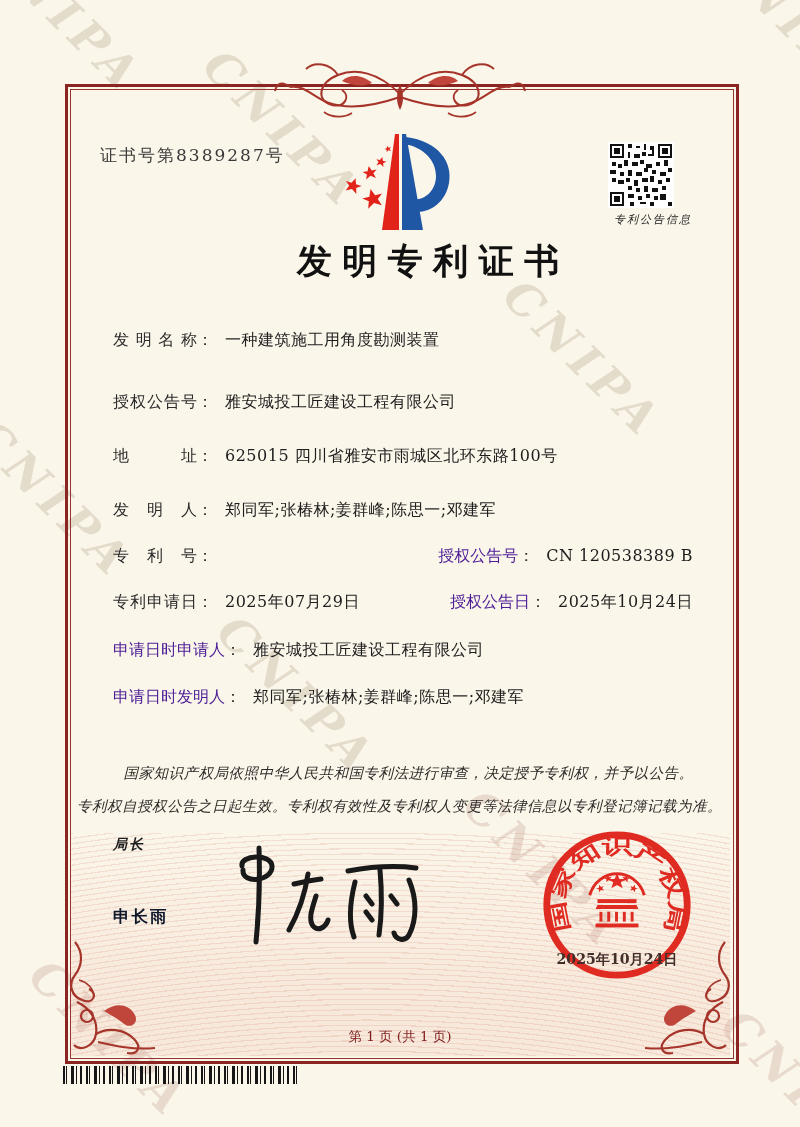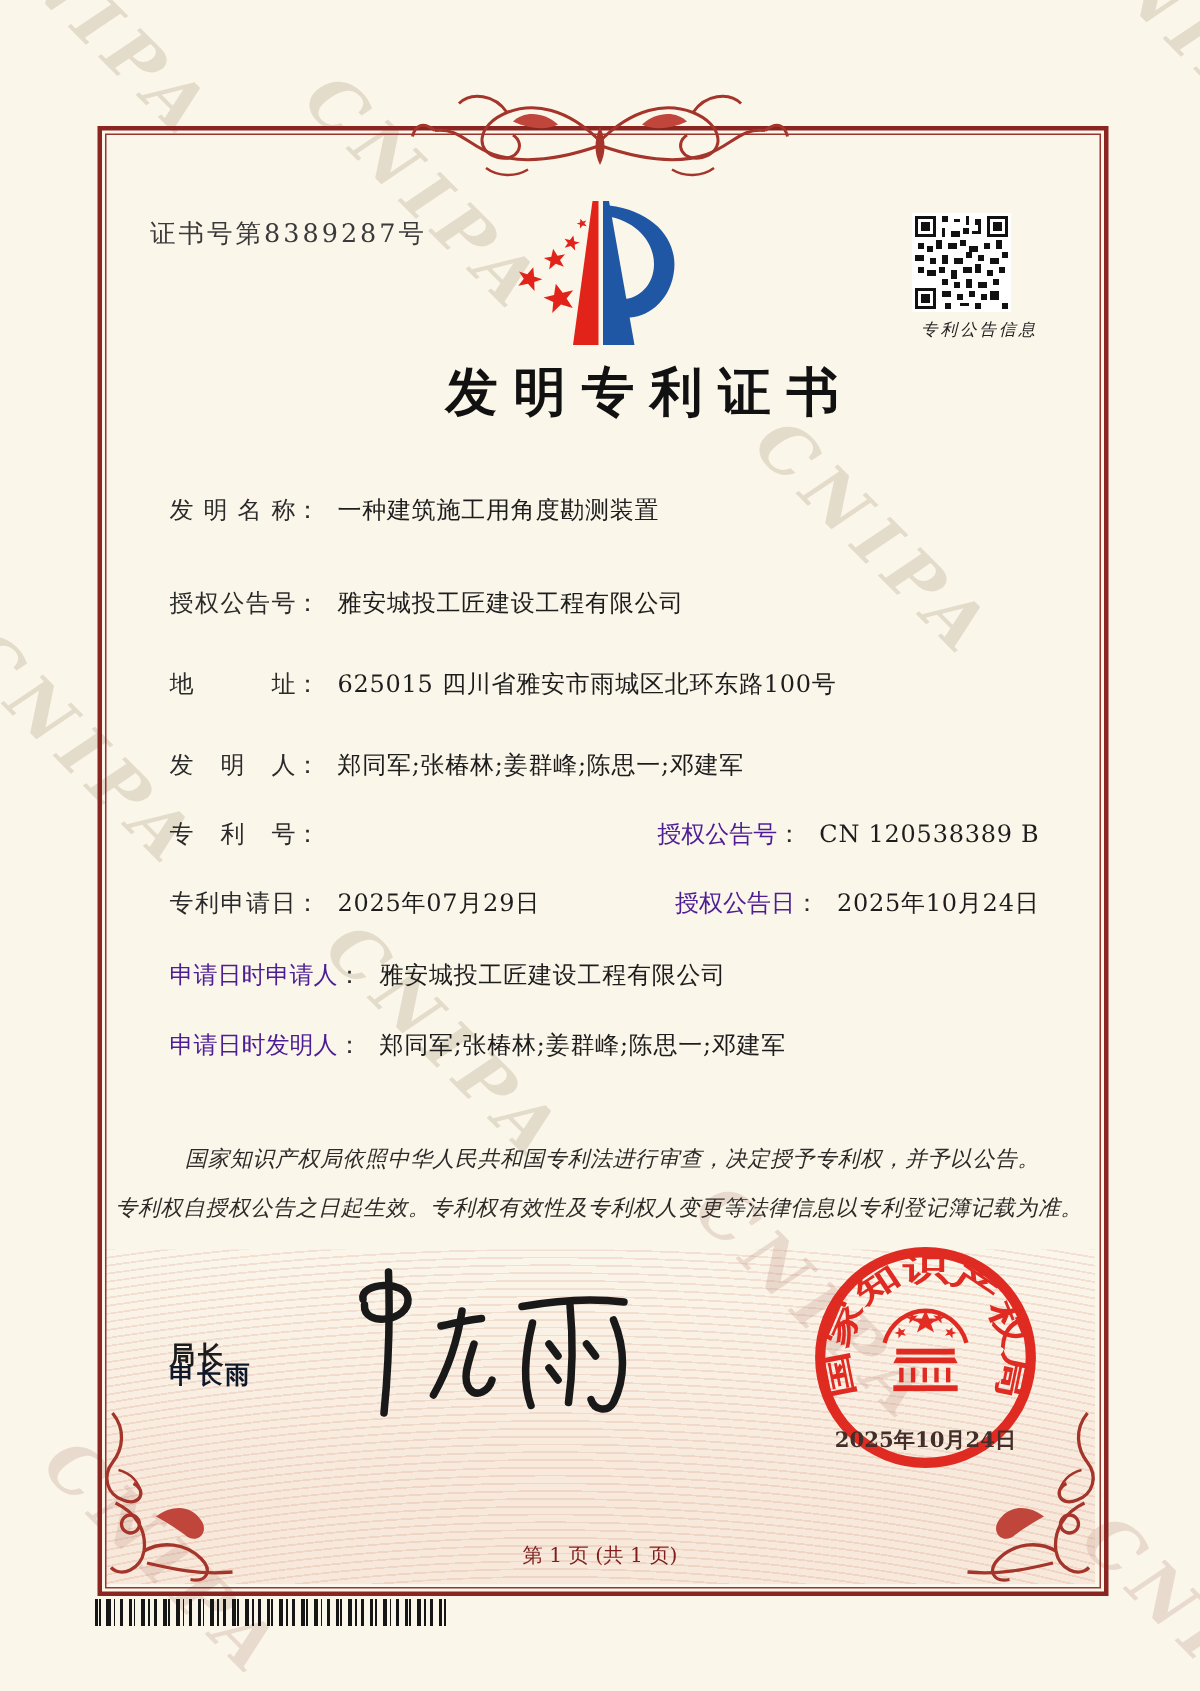--- a/index.html
+++ b/index.html
@@ -48,21 +48,21 @@
   .val{letter-spacing:0.5px;color:#1d1d1d;}
   .lcol{width:337px;display:flex;white-space:nowrap;}
   .rcol{display:flex;white-space:nowrap;}
   
   .statement{
     position:absolute;left:77px;top:757px;width:646px;z-index:4;
     font-size:14.5px;line-height:33px;font-style:italic;color:#2e2a28;letter-spacing:0.5px;
   }
   .statement .l1{text-indent:3.2em;}
   
-  .sig-title{position:absolute;left:113px;top:892px;z-index:4;font-family:"Liberation Sans",sans-serif;font-weight:700;font-size:17px;color:#1c1c1c;letter-spacing:2px;}
+  .sig-title{position:absolute;left:113px;top:836px;z-index:4;font-family:"Liberation Sans",sans-serif;font-weight:700;font-size:14px;color:#1c1c1c;letter-spacing:2px;font-style:italic;}
   .sig-name{position:absolute;left:113px;top:906px;z-index:4;font-family:"Liberation Sans",sans-serif;font-weight:700;font-size:16.5px;color:#0f172a;letter-spacing:2px;}
   .sig-hand{position:absolute;left:228px;top:842px;z-index:4;}
   
   .seal{position:absolute;left:539px;top:827px;z-index:5;opacity:0.95;}
   
   .page-info{position:absolute;left:0;top:1028px;width:100%;z-index:4;text-align:center;font-size:13.5px;color:#7f1d1d;}
   .barcode{
     position:absolute;left:63px;top:1066px;width:238px;height:18px;z-index:4;
     background:repeating-linear-gradient(90deg,
       #161616 0 2px, transparent 2px 3px,

